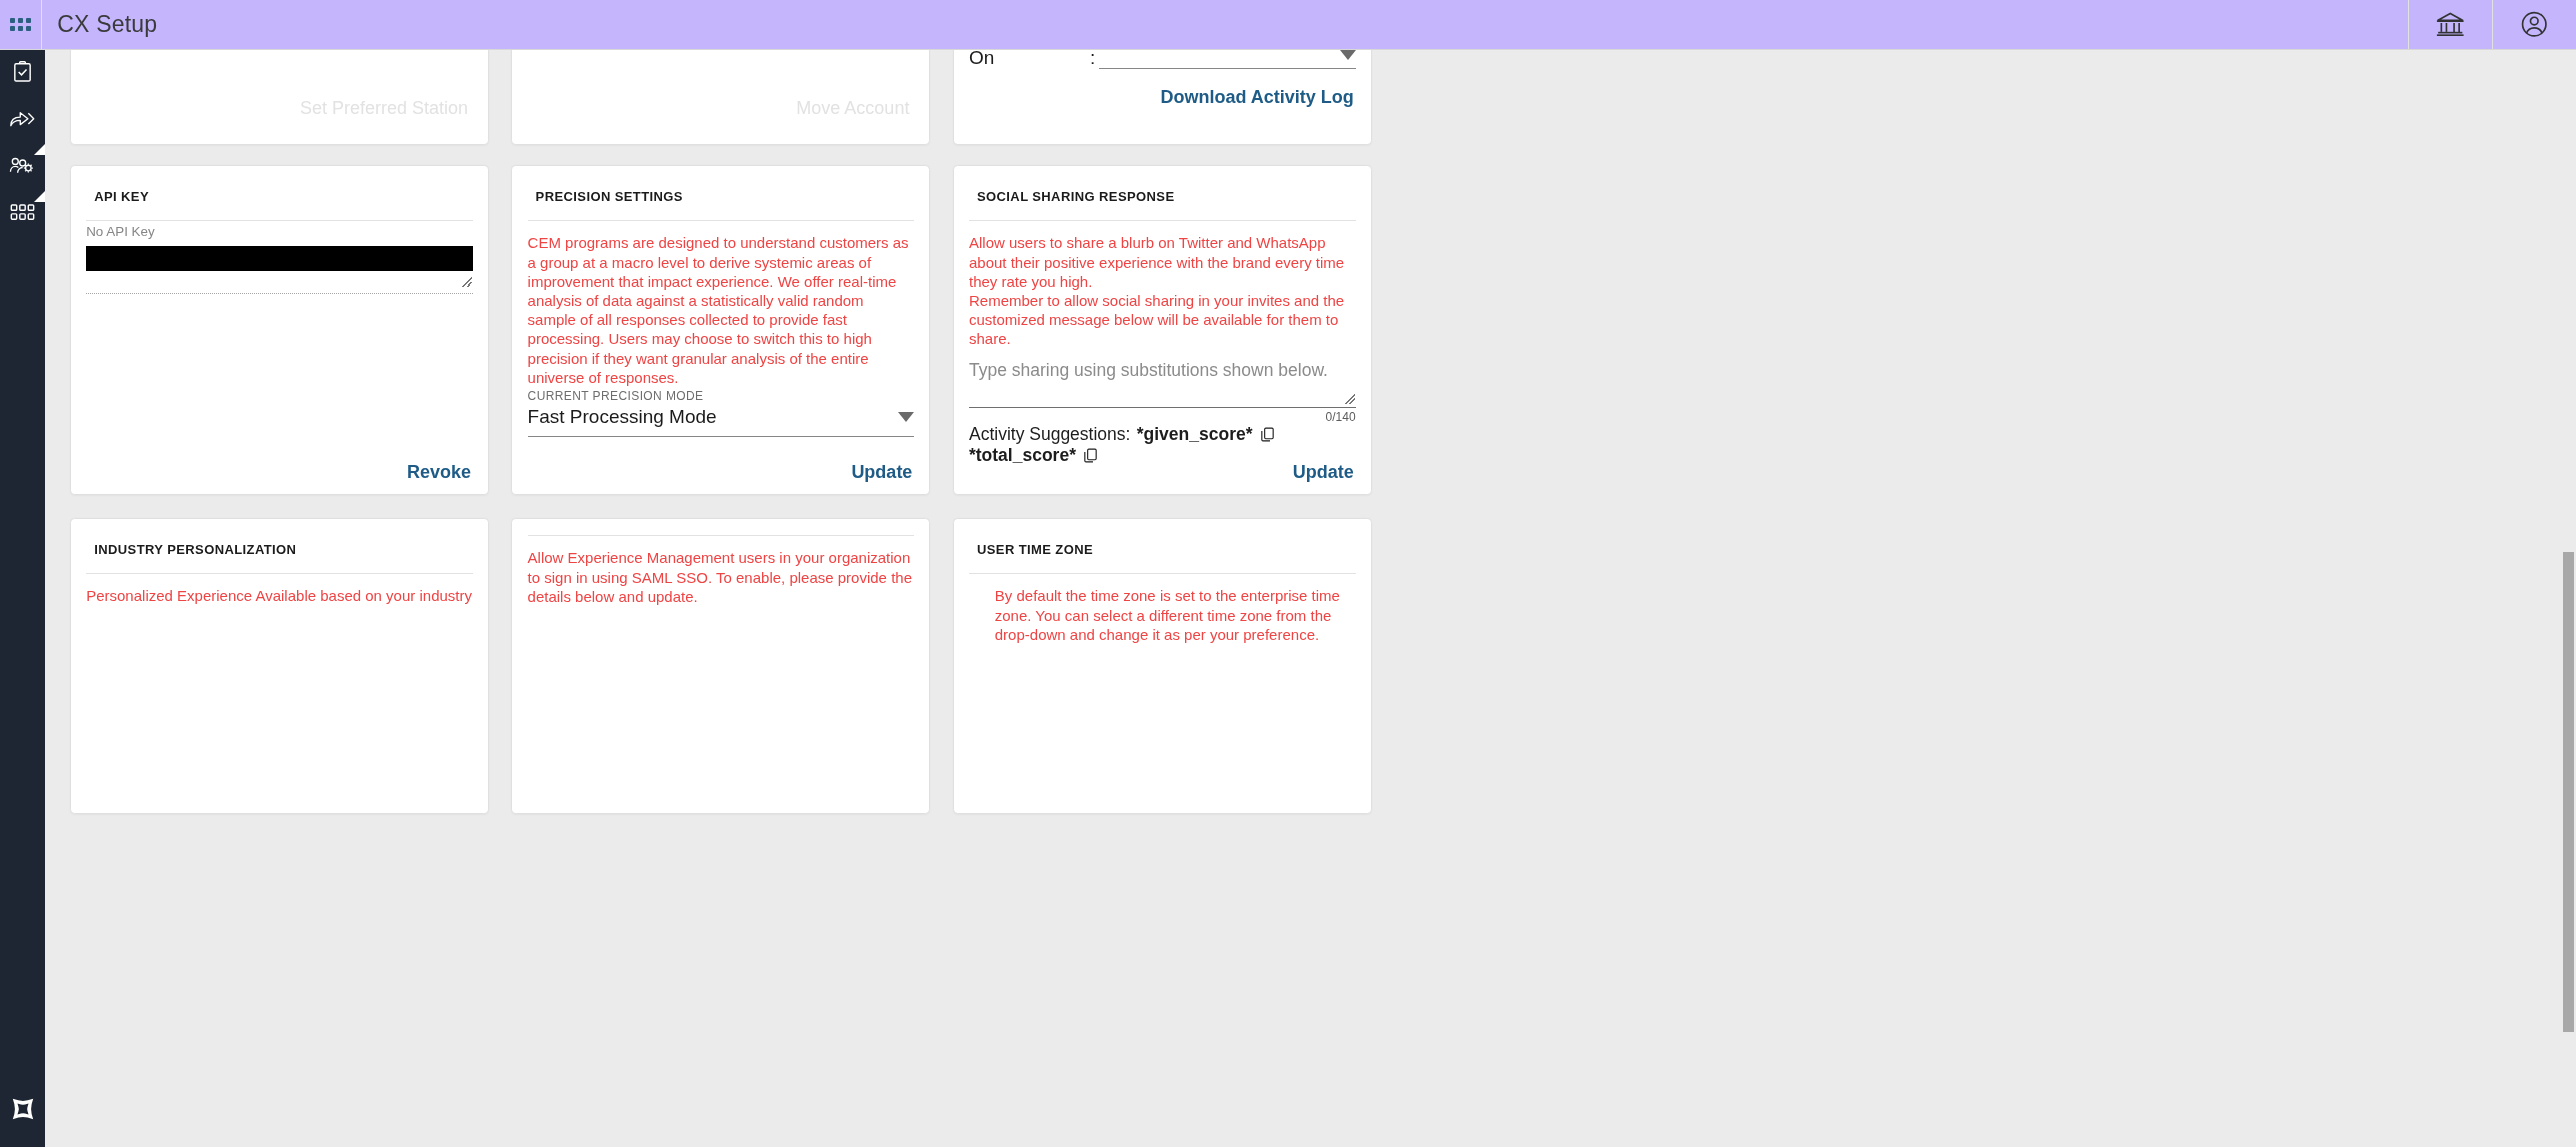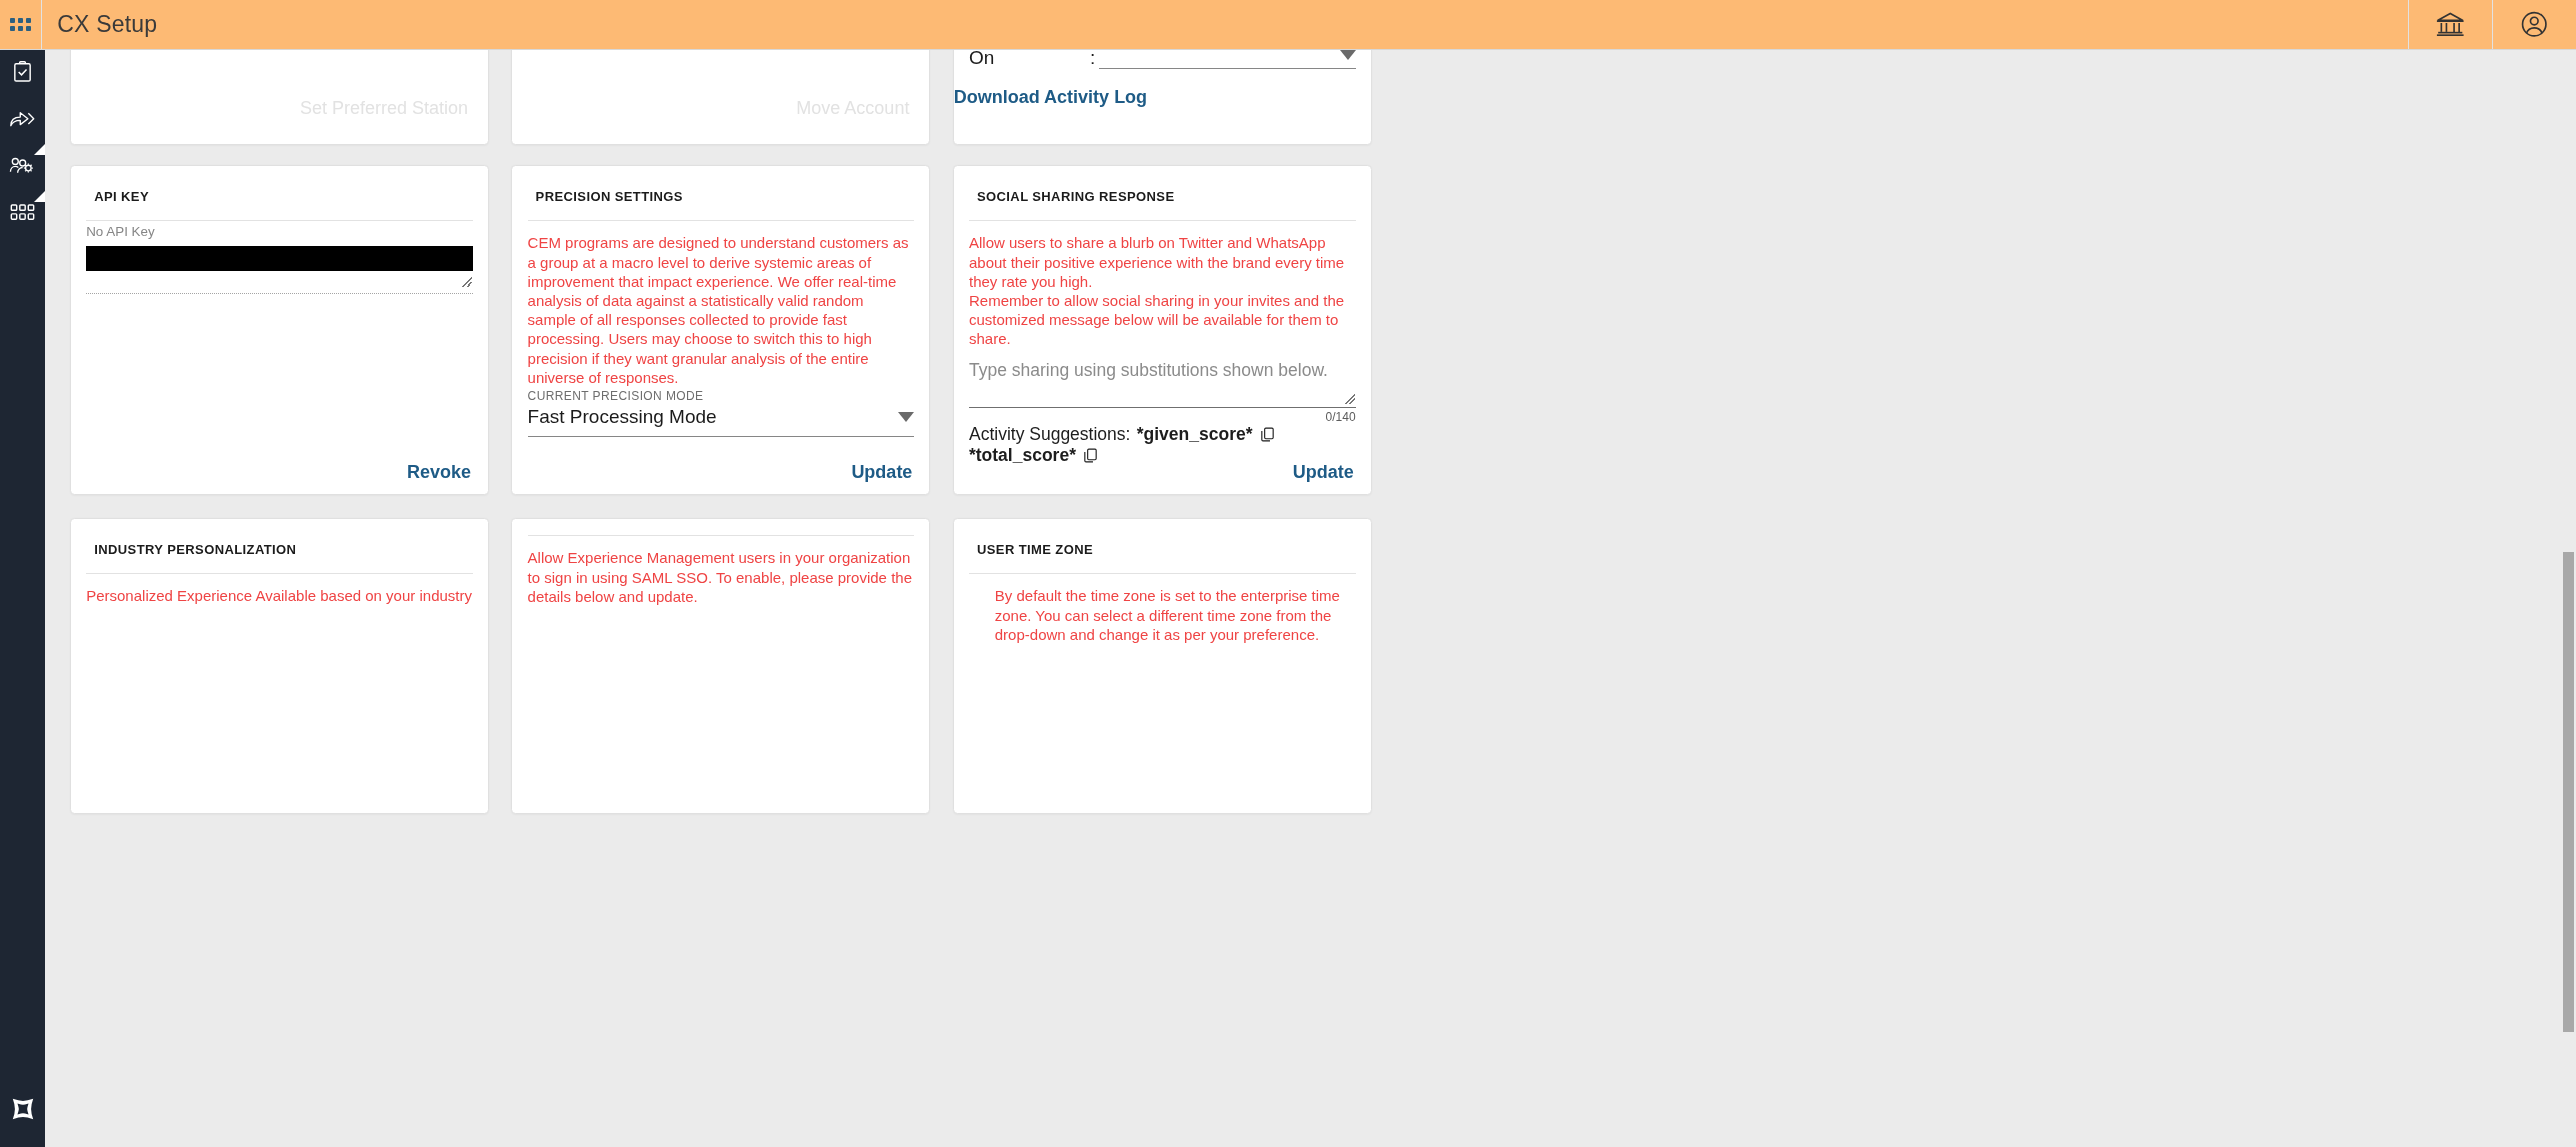--- a/index.html
+++ b/index.html
@@ -8,21 +8,21 @@
     overflow: hidden;
     background: #ebebeb;
     font-family: "Liberation Sans", sans-serif;
   }
   .app { position: relative; width: 2576px; height: 1147px; }
 
   
   .topbar {
     position: absolute; top: 0; left: 0;
     width: 2576px; height: 50px;
-    background: #fdba74;
+    background: #c4b5fd;
     border-bottom: 0.9px solid #d8d8d8;
     display: flex; align-items: stretch;
     z-index: 30;
   }
   .topbar-apps {
     width: 42px; min-width: 42px;
     display: flex; align-items: center; justify-content: center;
     border-right: 0.9px solid #e2e2e2;
     cursor: pointer;
   }
@@ -300,21 +300,21 @@
 
       <div class="card" style="height:220px;">
         <div class="on-row" style="padding-top:121px;">
           <div class="on-label">On</div>
           <div class="on-colon">:</div>
           <div class="on-select">
             <span style="flex:1;font-size:19px;"></span>
             <span class="caret-down"></span>
           </div>
         </div>
-        <div style="padding:18px 17px 0 0;">
+        <div style="text-align:right;padding:18px 17px 0 0;">
           <span class="muted-link">Download Activity Log</span>
         </div>
       </div>
     </div>
 
     <div class="row" style="top:115px;">
 
       <div class="card" style="height:330px;">
         <div class="card-head">
           <div class="card-title">API Key</div>

